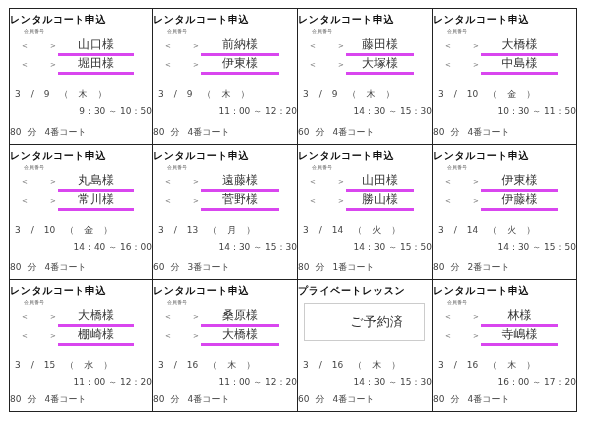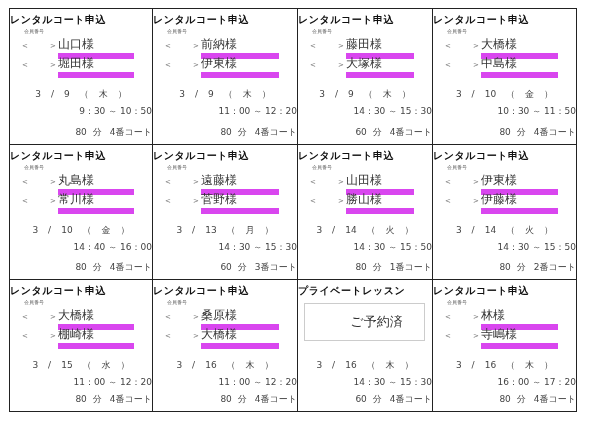--- a/index.html
+++ b/index.html
@@ -16,28 +16,28 @@
   .card.row-last { border-bottom: none; }
   .title { position: absolute; top: 4px; left: 0; right: 0; text-align: left;
            font-size: 10px; font-weight: bold; color: #111; letter-spacing: 0.5px; }
   .member-label { position: absolute; top: 19px; left: 14px; font-size: 5px; color: #666; }
   .name-row { position: absolute; left: 0; right: 0; height: 18px; }
   .name-row.r1 { top: 27px; }
   .name-row.r2 { top: 46px; }
   .bracket-l { position: absolute; left: 12px; top: 6px; font-size: 7px; color: #777; }
   .bracket-r { position: absolute; left: 40px; top: 6px; font-size: 7px; color: #777; }
   .name-line { position: absolute; left: 48px; right: 18px; top: 0; height: 17px;
-               border-bottom: 6px solid #d946ef; text-align: left; font-size: 12px;
+               border-bottom: 3px solid #d946ef; text-align: center; font-size: 12px;
                line-height: 17px; color: #333; }
-  .date { position: absolute; top: 79px; left: 0; right: 0; text-align: center;
+  .date { position: absolute; top: 79px; left: 0; right: 0; 
           font-size: 9px; color: #444; word-spacing: 4px; }
   .date span { margin: 0 5px; }
   .time { position: absolute; top: 96px; left: 0; right: 0; text-align: right;
           font-size: 9px; color: #444; }
-  .bottom { position: absolute; bottom: 5px; left: 0; right: 0; text-align: right;
+  .bottom { position: absolute; bottom: 5px; left: 0; right: 0; text-align: left;
             font-size: 9px; color: #444; }
   .bottom .dur { margin-right: 6px; }
   .bottom .unit { margin-right: 8px; }
   .reserved-box { position: absolute; top: 23px; left: 6px; right: 7px; height: 36px;
                   border: 1px solid #ccc; text-align: center; font-size: 13px;
                   line-height: 36px; color: #333; padding-left: 24px; }
 </style>
 </head>
 <body>
 

